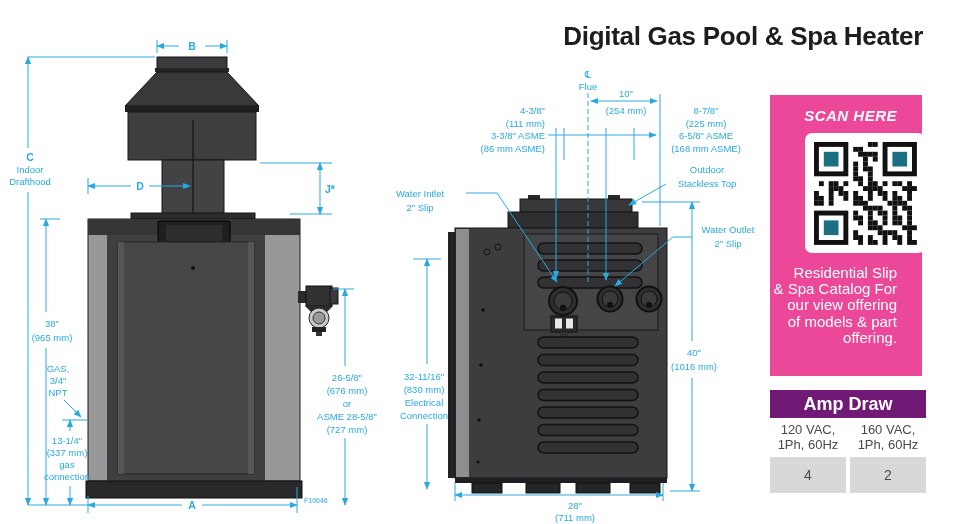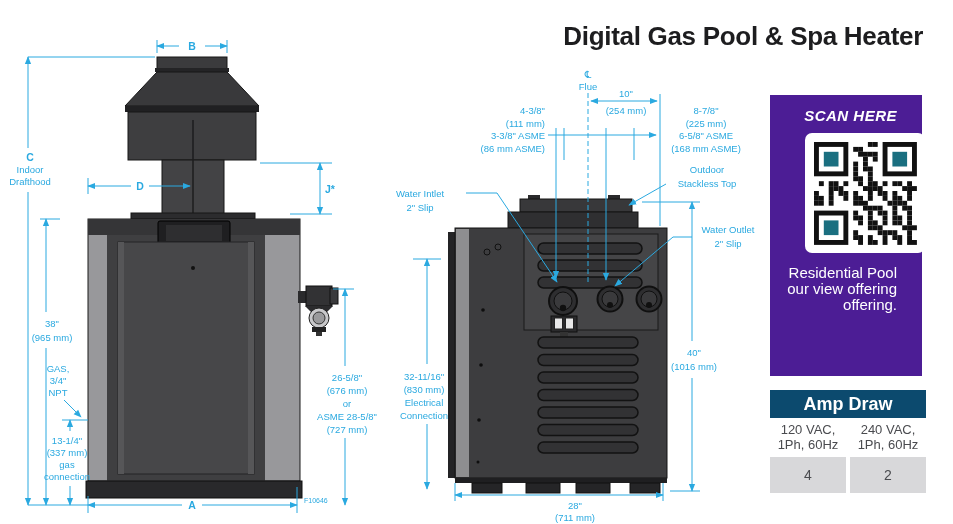--- a/index.html
+++ b/index.html
@@ -10,29 +10,29 @@
   .title{font-size:26px;font-weight:bold;color:#1d1d1f;letter-spacing:-.3px;line-height:32px;}
   .subtitle{font-size:25px;font-weight:bold;color:#15738A;letter-spacing:-.3px;line-height:30px;}
   
   svg text{font-family:"Liberation Sans","DejaVu Sans",sans-serif;}
   .dim{fill:#2AA9E0;font-size:9.5px;}
   .dimb{fill:#2AA9E0;font-size:10.5px;font-weight:bold;}
   .dims{fill:#2AA9E0;font-size:7px;}
   .dl{stroke:#2AA9E0;stroke-width:1;fill:none;}
   .dld{stroke:#2AA9E0;stroke-width:1;fill:none;stroke-dasharray:5,3;}
   
-  .scan-panel{position:absolute;left:770px;top:95px;width:152px;height:281px;background:#4c1d95;}
+  .scan-panel{position:absolute;left:770px;top:95px;width:152px;height:281px;background:#ec4899;}
   .scan-here{position:absolute;top:12px;right:25px;color:#fff;font-size:15px;font-weight:bold;
              font-style:italic;letter-spacing:.5px;}
   .qr-box{position:absolute;left:35px;top:38px;width:120px;height:120px;background:#fff;border-radius:7px;}
   .scan-body{position:absolute;top:170px;right:25px;text-align:right;color:#fff;
              font-size:15px;line-height:16.2px;}
   
   .amp-table{position:absolute;left:770px;top:390px;width:156px;}
-  .amp-header{background:#0c4a6e;color:#fff;font-size:18px;font-weight:bold;text-align:center;
+  .amp-header{background:#701a75;color:#fff;font-size:18px;font-weight:bold;text-align:center;
               height:28px;line-height:28px;}
   .amp-cols{display:flex;gap:4px;margin-top:2px;}
   .amp-col-label{flex:1;text-align:center;font-size:13px;line-height:15px;color:#4a4b4f;padding:2px 0;}
   .amp-vals{display:flex;gap:4px;margin-top:3px;}
   .amp-val{flex:1;background:#D8D8DA;color:#4a4b4f;font-size:14px;text-align:center;
            height:36px;line-height:36px;}
 </style>
 </head>
 <body>
 
@@ -378,35 +378,37 @@
           <rect x="13.9" y="13.9" width="24.5" height="24.5" fill="#fff"></rect>
           <rect x="18.8" y="18.8" width="14.700000000000001" height="14.700000000000001" fill="#1A6F80"></rect>
           <rect x="77.60000000000001" y="9" width="34.300000000000004" height="34.300000000000004" fill="#111"></rect>
           <rect x="82.5" y="13.9" width="24.5" height="24.5" fill="#fff"></rect>
           <rect x="87.4" y="18.8" width="14.700000000000001" height="14.700000000000001" fill="#1A6F80"></rect>
           <rect x="9" y="77.60000000000001" width="34.300000000000004" height="34.300000000000004" fill="#111"></rect>
           <rect x="13.9" y="82.5" width="24.5" height="24.5" fill="#fff"></rect>
           <rect x="18.8" y="87.4" width="14.700000000000001" height="14.700000000000001" fill="#1A6F80"></rect>
         </svg></div>
     <div class="scan-body">
-      <div>Residential Pool</div>
+      <div>Residential Slip</div>
+      <div>&amp; Spa Catalog For</div>
       <div>our view offering</div>
+      <div>of models &amp; part</div>
       <div>offering.</div>
     </div>
   </div>
 
   <div class="amp-table">
     <div class="amp-header">Amp Draw</div>
     <div class="amp-cols">
       <div class="amp-col-label">
         <div>120 VAC,</div>
         <div>1Ph, 60Hz</div>
       </div>
       <div class="amp-col-label">
-        <div>240 VAC,</div>
+        <div>160 VAC,</div>
         <div>1Ph, 60Hz</div>
       </div>
     </div>
     <div class="amp-vals">
       <div class="amp-val">4</div>
       <div class="amp-val">2</div>
     </div>
   </div>
 
 </div>

